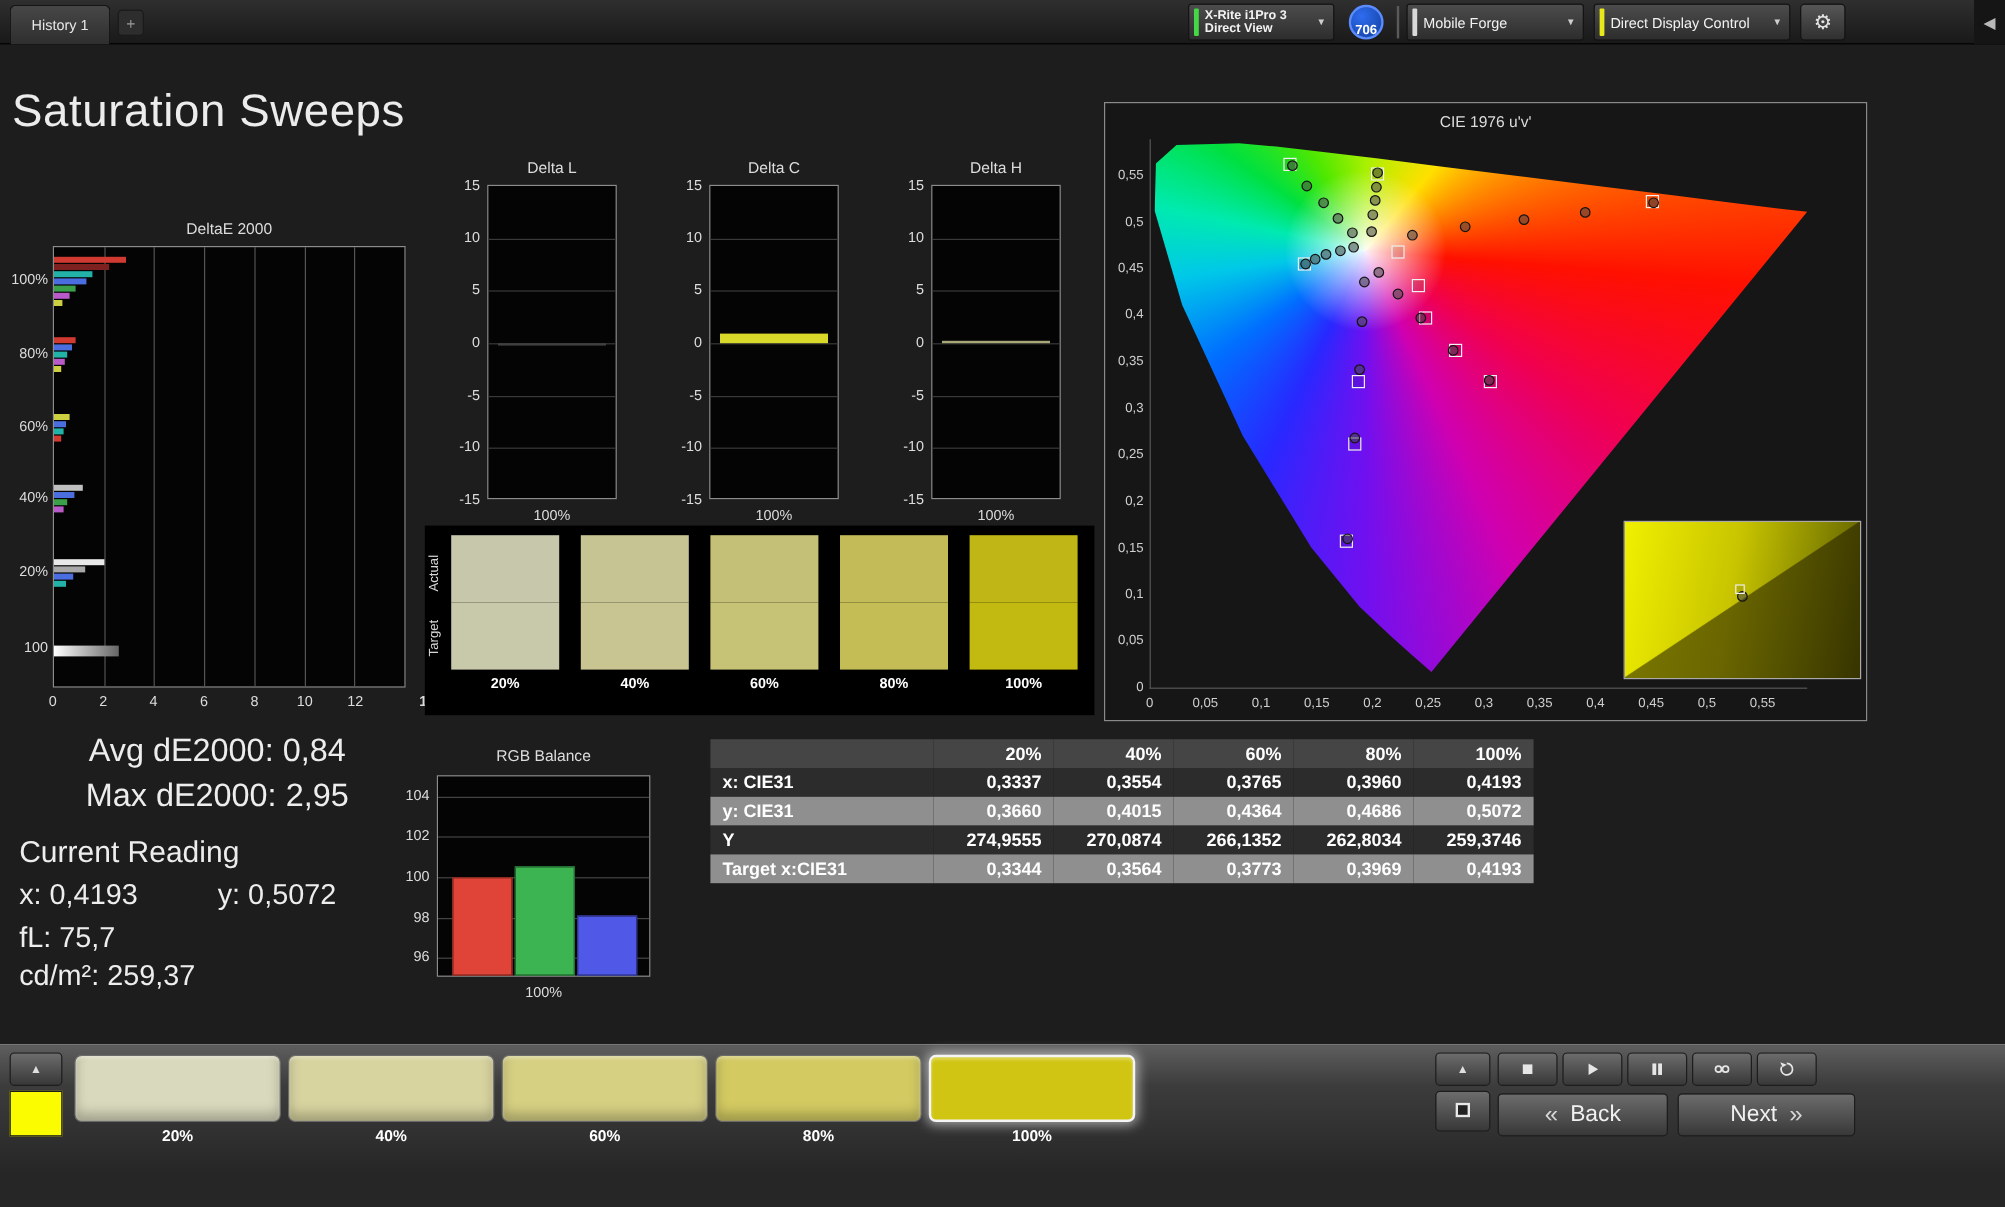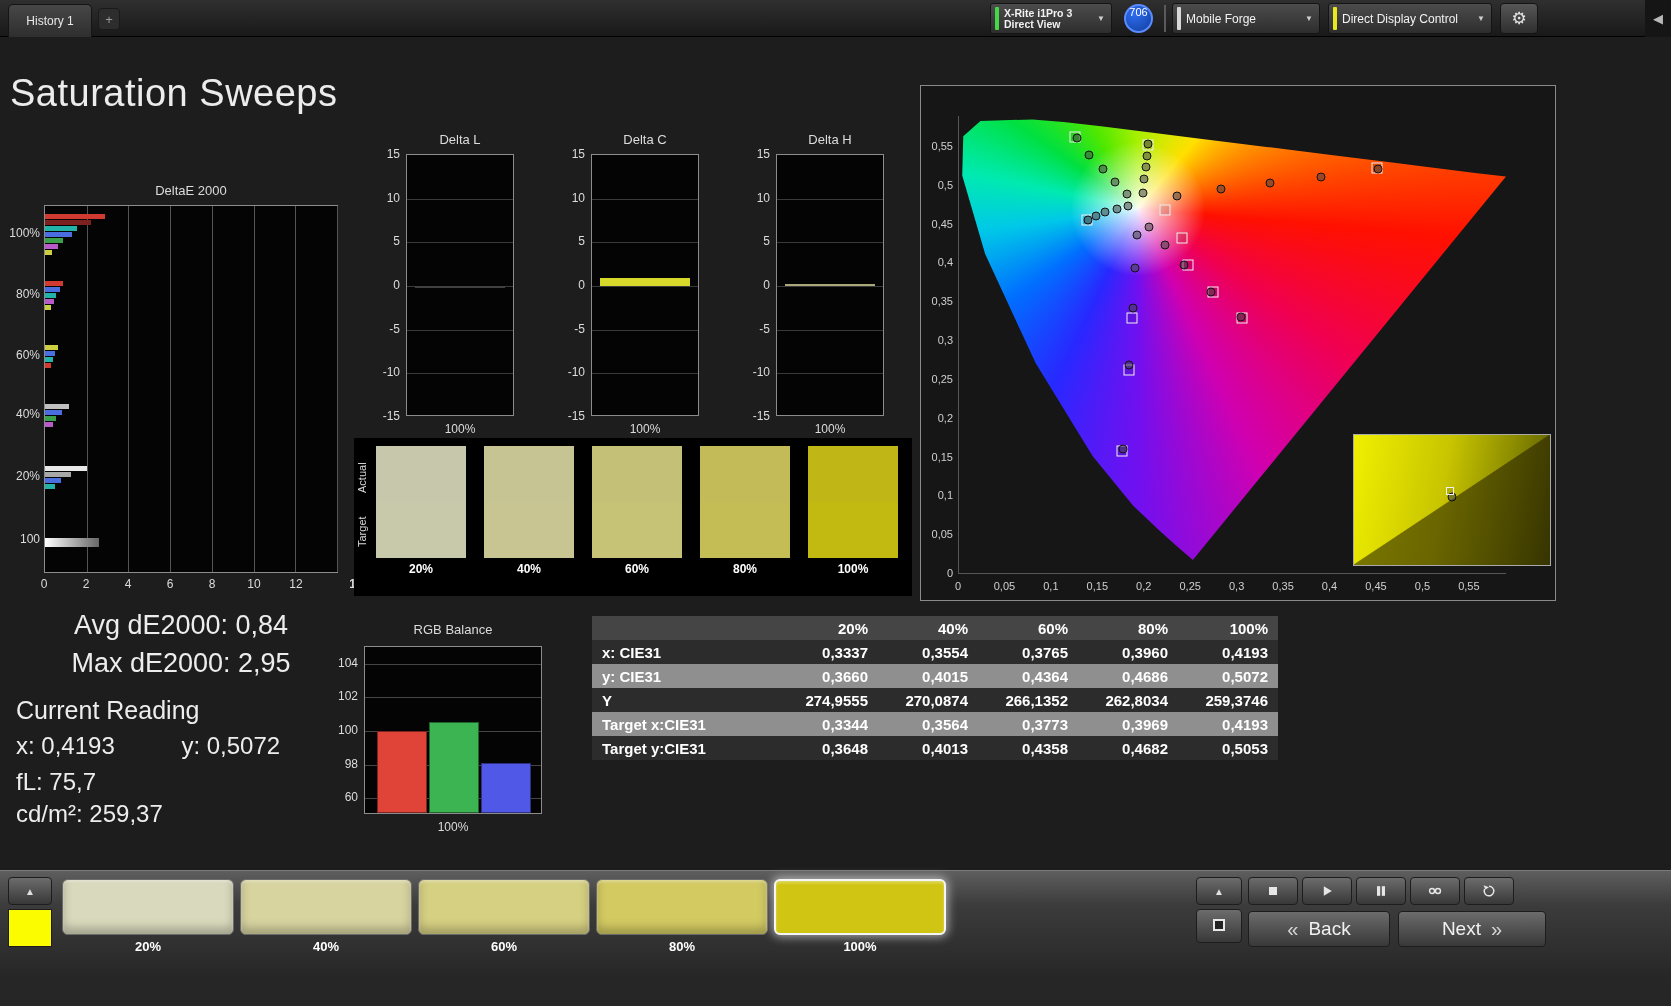--- a/index.html
+++ b/index.html
@@ -8,21 +8,21 @@
 
   
   #topbar{position:absolute;left:0;top:0;width:1671px;height:37px;background:linear-gradient(#2f2f2f,#191919);border-bottom:1px solid #000}
   .tab{position:absolute;left:8px;top:4px;width:84px;height:33px;background:linear-gradient(#474747,#2e2e2e);border:1px solid #151515;border-bottom:none;border-radius:5px 5px 0 0;display:flex;align-items:center;justify-content:center;font-size:12px;color:#e8e8e8;cursor:pointer}
   .addtab{position:absolute;left:98px;top:8px;width:22px;height:22px;border-radius:4px;background:#2d2d2d;border:1px solid #1a1a1a;color:#9a9a9a;font-size:13px;cursor:pointer}
   .widget{position:absolute;top:3px;height:31px;background:linear-gradient(#4c4c4c,#2d2d2d);border:1px solid #141414;border-radius:3px;display:flex;align-items:center;cursor:pointer}
   .widget .strip{width:4px;height:23px;margin:0 5px 0 4px;border-radius:1px;flex:0 0 auto}
   .wtext{font-size:12px;color:#f2f2f2;white-space:nowrap;flex:1 1 auto}
   .wtext.two{display:flex;flex-direction:column;line-height:11px;font-size:10.5px;font-weight:bold}
   .caret{font-size:8px;color:#cfcfcf;margin:0 6px 0 8px;flex:0 0 auto}
-  .badge{position:absolute;top:4px;width:29px;height:29px;border-radius:50%;border:2px solid #5b8cff;background:radial-gradient(circle at 35% 30%,#2e6cf0,#123f9e);display:flex;align-items:flex-start;justify-content:center;font-size:11px;font-weight:normal;color:#fff}
+  .badge{position:absolute;top:4px;width:29px;height:29px;border-radius:50%;border:2px solid #5b8cff;background:radial-gradient(circle at 35% 30%,#2e6cf0,#123f9e);display:flex;align-items:flex-end;justify-content:center;font-size:11px;font-weight:bold;color:#fff}
   .vsep{position:absolute;top:5px;width:2px;height:27px;background:#5a5a5a}
   .iconbtn{position:absolute;top:3px;height:31px;background:linear-gradient(#565656,#2f2f2f);border:1px solid #141414;border-radius:4px;color:#e4e4e4;font-size:17px;cursor:pointer}
   .collapsebtn{position:absolute;top:0;height:37px;background:#151515;border:none;color:#b8b8b8;font-size:13px;cursor:pointer}
 
   
   h1#ptitle{position:absolute;left:10px;top:72px;font-size:38px;font-weight:300;letter-spacing:.5px;color:#ececec}
   .stat{position:absolute;color:#ededed}
   .stat.big{font-size:27px;width:290px;text-align:center}
   .stat.med{font-size:24px}
 
@@ -292,20 +292,21 @@
           <div class="swlabel" style="left: 346px;">80%</div>
           <div class="patchcmp" style="left: 454px;">
             <div class="half" style="background: rgb(192, 183, 22);"></div>
             <div class="half" style="background: rgb(194, 186, 16);"></div>
           </div>
           <div class="swlabel" style="left: 454px;">100%</div>
         </div>
     </section>
 
     <section class="panel ciepanel">
+      <div class="ct">CIE 1976 u'v'</div>
       <div class="cie-plot">
         <div class="horseshoe"></div>
       <div class="sq" style="left: 21.1864%; top: 4.66102%;"></div>
           <div class="sq" style="left: 34.5763%; top: 6.27119%;"></div>
           <div class="sq" style="left: 76.3898%; top: 11.3729%;"></div>
           <div class="sq" style="left: 23.4746%; top: 22.7627%;"></div>
           <div class="sq" style="left: 51.7458%; top: 44.1525%;"></div>
           <div class="sq" style="left: 29.7288%; top: 73.2373%;"></div>
           <div class="sq" style="left: 40.678%; top: 26.7797%;"></div>
           <div class="sq" style="left: 41.8644%; top: 32.7119%;"></div>
@@ -394,21 +395,21 @@
           <div class="hline" style="top: 151.2px; background: rgb(69, 69, 69);"></div>
           <div class="rgbbar" style="left: 12px; height: 82.32px; background: linear-gradient(rgb(224, 68, 56), rgb(224, 68, 56)) rgb(224, 68, 56);"></div>
           <div class="rgbbar" style="left: 64px; height: 90.72px; background: linear-gradient(rgb(60, 180, 82), rgb(60, 180, 82)) rgb(60, 180, 82);"></div>
           <div class="rgbbar" style="left: 116px; height: 50.4px; background: linear-gradient(rgb(80, 88, 232), rgb(80, 88, 232)) rgb(80, 88, 232);"></div>
         </div>
       <div class="xl">100%</div>
     <div class="ytick" style="top: 33.8px;">104</div>
         <div class="ytick" style="top: 67.4px;">102</div>
         <div class="ytick" style="top: 101px;">100</div>
         <div class="ytick" style="top: 134.6px;">98</div>
-        <div class="ytick" style="top: 168.2px;">60</div>
+        <div class="ytick" style="top: 168.2px;">96</div>
       </section>
 
     <table id="rtable">
         <thead>
           <tr>
             <th class="lab" style="width: 186px;"></th>
             <th style="width: 100px;">20%</th>
             <th style="width: 100px;">40%</th>
             <th style="width: 100px;">60%</th>
             <th style="width: 100px;">80%</th>
@@ -441,28 +442,20 @@
             <td>259,3746</td>
           </tr>
           <tr class="light">
             <td class="lab">Target x:CIE31</td>
             <td>0,3344</td>
             <td>0,3564</td>
             <td>0,3773</td>
             <td>0,3969</td>
             <td>0,4193</td>
           </tr>
-          <tr class="dark">
-            <td class="lab">Target y:CIE31</td>
-            <td>0,3648</td>
-            <td>0,4013</td>
-            <td>0,4358</td>
-            <td>0,4682</td>
-            <td>0,5053</td>
-          </tr>
         </tbody>
       </table>
   </main>
 
   <footer id="bbar">
     <button class="smallbtn" style="left:8px;top:6px">
       <span>▲</span>
     </button>
     <div class="ysw" style="background: rgb(252, 252, 0);"></div>
     <div id="patches" style="position:absolute;inset:0">

